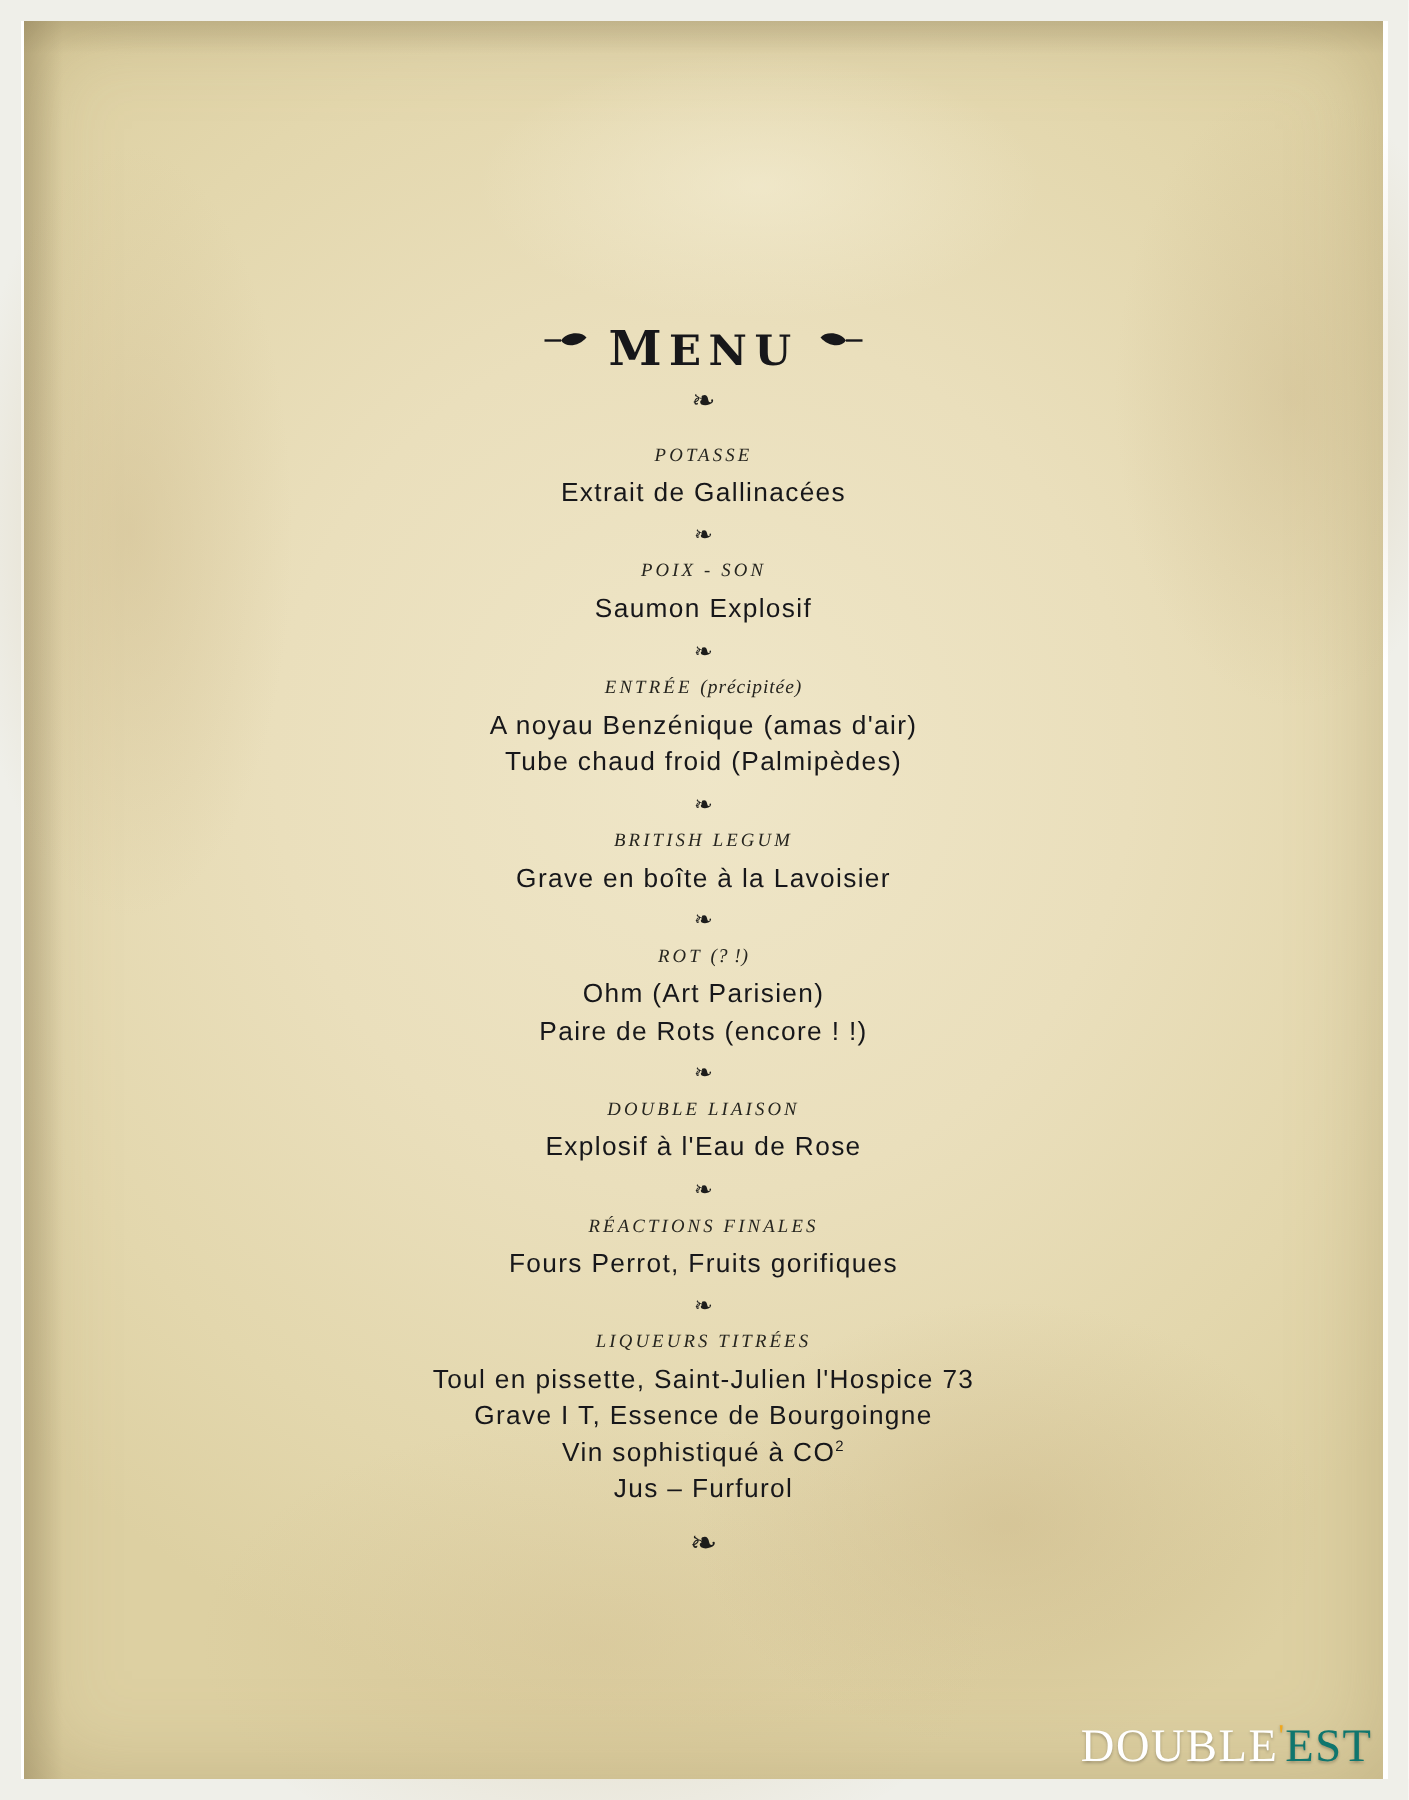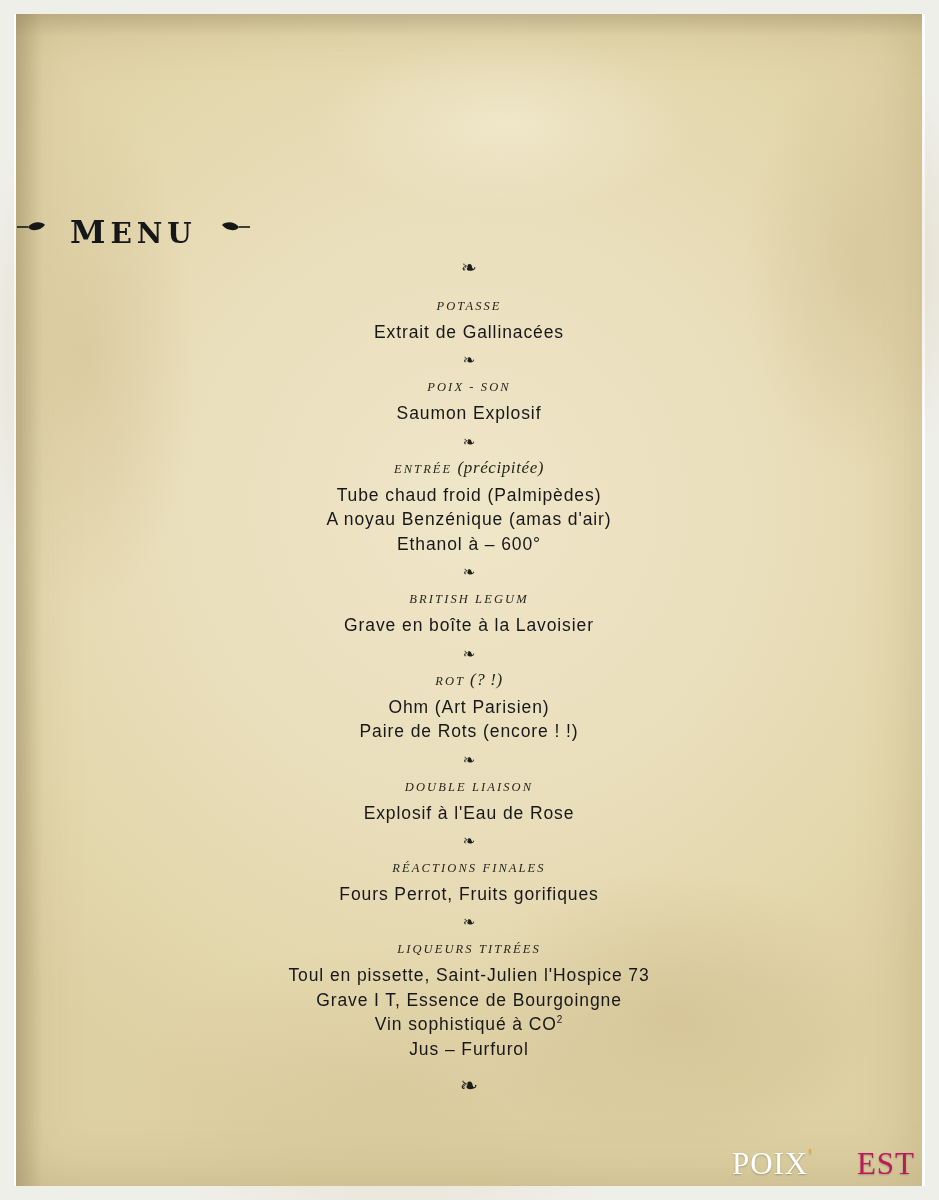--- a/index.html
+++ b/index.html
@@ -83,21 +83,22 @@
     left: 0;
     top: 190px;
     width: 100%;
     text-align: center;
     color: #1a1a18;
   }
 
   .title-row {
     display: flex;
     align-items: center;
-    gap: 24px;
+    justify-content: center;
+    gap: 14px;
     margin-bottom: 4px;
   }
   .title-text {
     font-family: "DejaVu Serif", serif;
     font-size: 40px;
     font-weight: 700;
     letter-spacing: 5px;
     font-variant: small-caps;
     text-transform: lowercase;
     color: #17171a;
@@ -130,21 +131,21 @@
     font-style: italic;
     font-size: 12.5px;
     letter-spacing: 2.1px;
     text-transform: uppercase;
     color: #26251f;
     margin-bottom: 6px;
   }
   .section-head .paren {
     text-transform: none;
     letter-spacing: 0.6px;
-    font-size: 17px;
+    font-size: 13px;
   }
 
   .dish {
     font-family: Liberation Sans, sans-serif;
     font-size: 17.5px;
     letter-spacing: 0.9px;
     color: #17171a;
     line-height: 1.34;
     margin: 1px 0;
   }
@@ -156,21 +157,21 @@
     right: 24px;
     bottom: 18px;
     font-family: "Liberation Serif", serif;
     font-size: 31px;
     letter-spacing: 1px;
     font-weight: 400;
     color: #ffffff;
     text-shadow: 0 1px 2px rgba(0,0,0,0.25);
     user-select: none;
   }
-  #watermark .est { color: #be185d; margin-left: 44px; }
+  #watermark .est { color: #0f766e; }
   #watermark .tick { color: #f2a71b; font-size: 20px; vertical-align: super; }
 </style>
 </head>
 <body>
 
 <div id="page">
   <div id="scan-frame"></div>
 
   <div id="sheet">
     <div class="stain s1"></div>
@@ -212,23 +213,22 @@
         <span>POIX - SON</span>
         <span class="paren"></span>
       </div>
       <div class="dish">Saumon Explosif</div>
       <div class="dot-orn">❧</div>
 
       <div class="section-head">
         <span>ENTRÉE</span>
         <span class="paren">(précipitée)</span>
       </div>
+      <div class="dish">A noyau Benzénique (amas d'air)</div>
       <div class="dish">Tube chaud froid (Palmipèdes)</div>
-      <div class="dish">A noyau Benzénique (amas d'air)</div>
-      <div class="dish">Ethanol à – 600°</div>
       <div class="dot-orn">❧</div>
 
       <div class="section-head">
         <span>BRITISH LEGUM</span>
         <span class="paren"></span>
       </div>
       <div class="dish">Grave en boîte à la Lavoisier</div>
       <div class="dot-orn">❧</div>
 
       <div class="section-head">
@@ -260,15 +260,15 @@
       <div class="dish">Toul en pissette, Saint-Julien l'Hospice 73</div>
       <div class="dish">Grave I T, Essence de Bourgoingne</div>
       <div class="dish">Vin sophistiqué à CO<sup>2</sup></div>
       <div class="dish">Jus – Furfurol</div>
 
       <div class="dot-orn big">❧</div>
     </div>
   </div>
 
   <div id="watermark">
-    <span>POIX</span><span class="tick">'</span><span class="est">EST</span>
+    <span>DOUBLE</span><span class="tick">'</span><span class="est">EST</span>
   </div>
 </div>
 
 </body></html>

